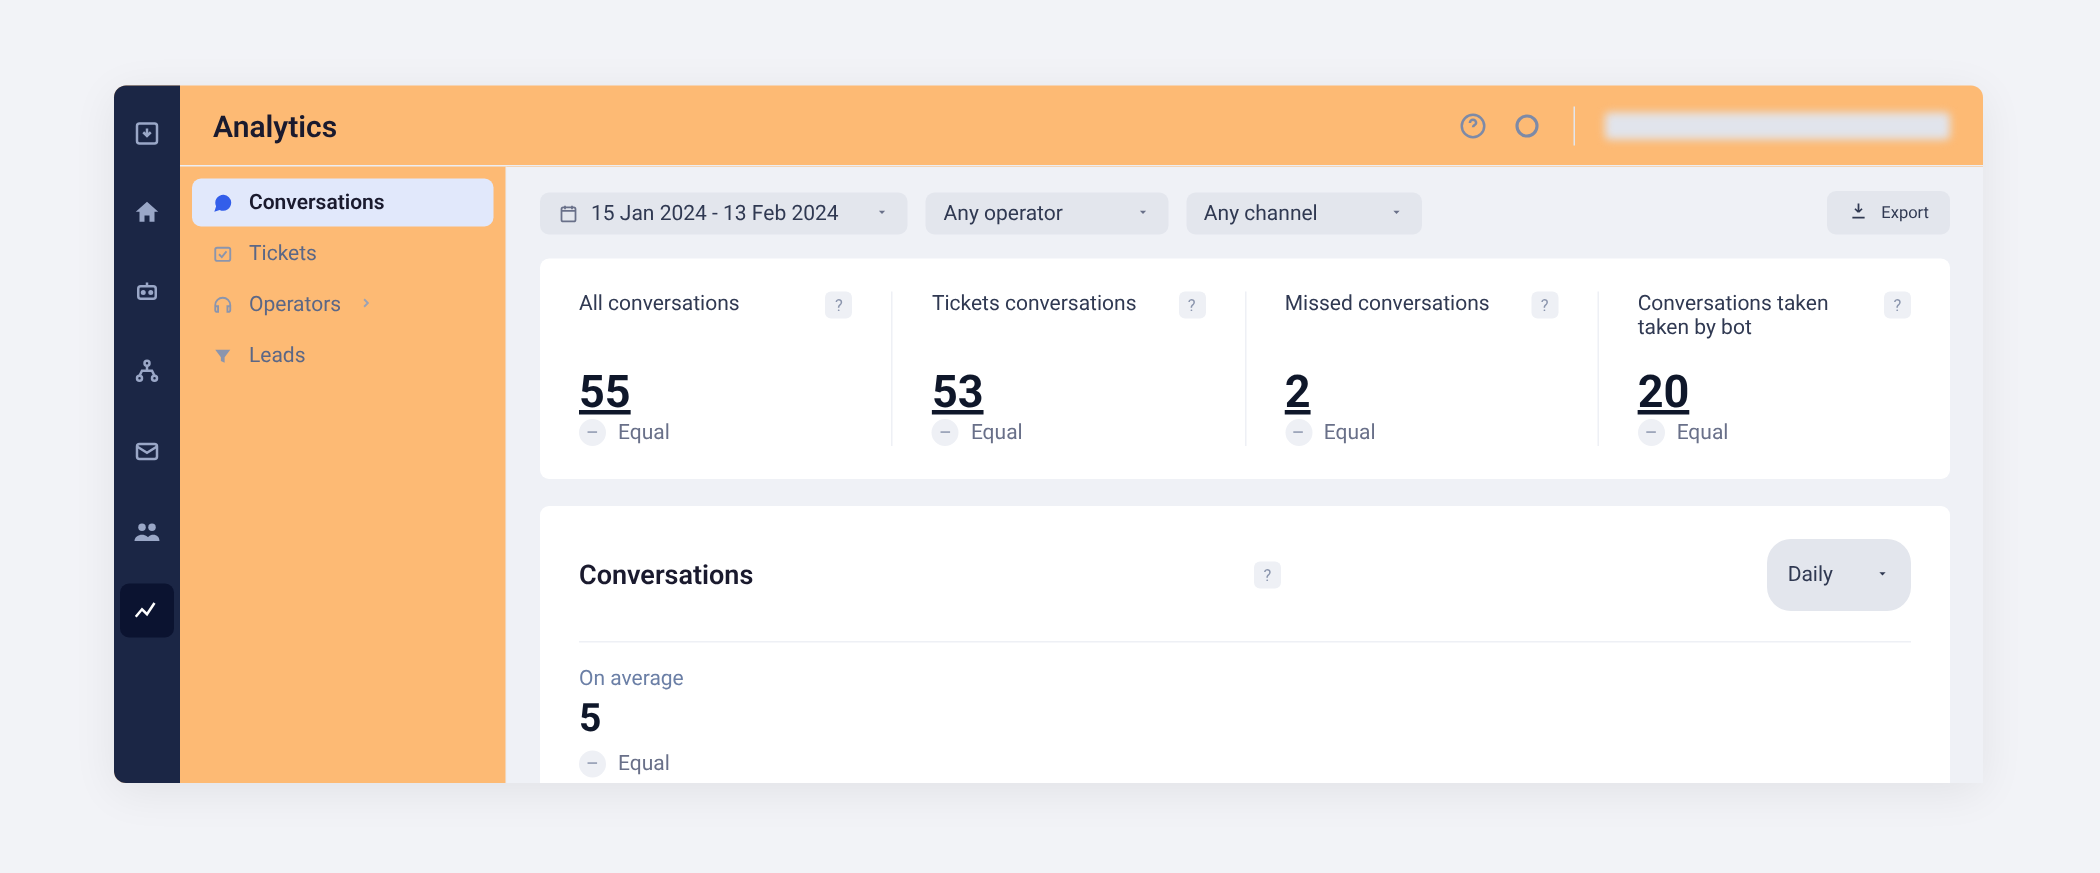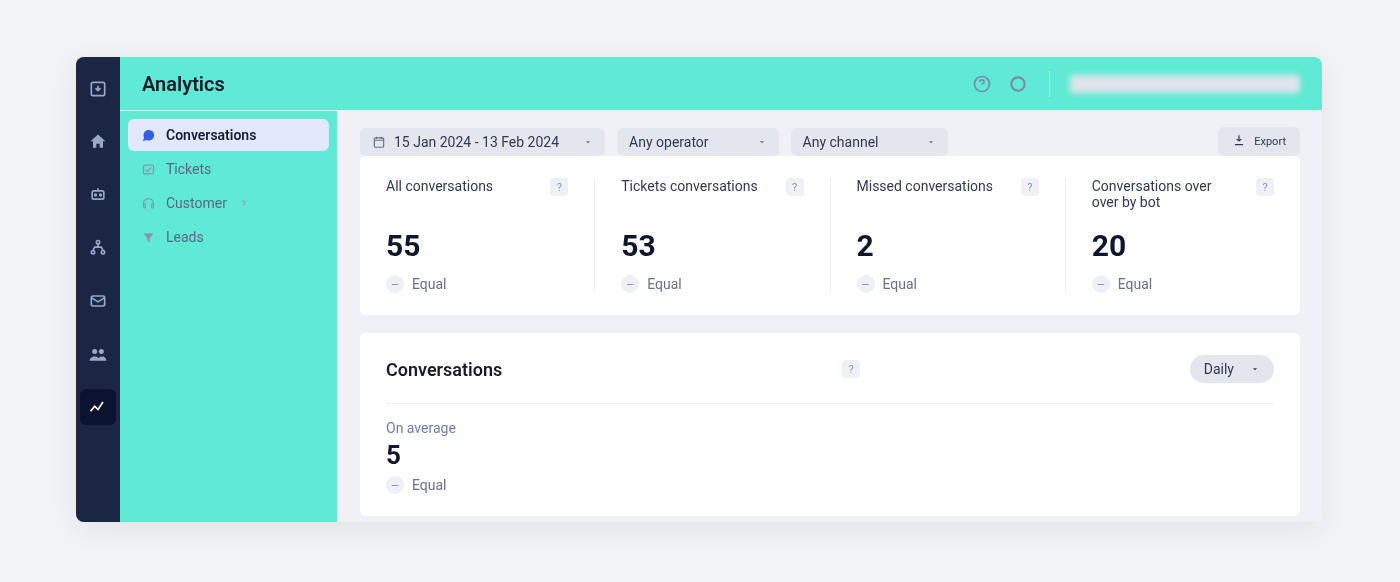--- a/index.html
+++ b/index.html
@@ -11,21 +11,21 @@
     width: 1400px;
     height: 582px;
     overflow: hidden;
   }
   .app {
     position: absolute;
     left: 76px;
     top: 57px;
     width: 1246px;
     height: 465px;
-    background: #5eead4;
+    background: #fdba74;
     border-radius: 8px;
     box-shadow: 0 6px 30px rgba(0,0,0,0.07);
     display: flex;
   }
   
   .rail {
     width: 44px;
     background: #1b2645;
     border-top-left-radius: 8px;
     border-bottom-left-radius: 8px;
@@ -124,20 +124,21 @@
   
   .content {
     flex:1;
     background:#eff1f6;
     padding: 16px 22px;
     overflow:auto;
   }
   .filterbar {
     display:flex;
     align-items:center;
+    margin-bottom:16px;
   }
   .pill {
     background:#e3e6ed;
     border-radius:6px;
     padding: 6px 12px;
     display:flex;
     align-items:center;
     gap:8px;
     cursor:pointer;
     color:#303952;
@@ -188,21 +189,22 @@
     display:flex; align-items:center;justify-content:center;
     font-size:11px;
     cursor:pointer;
     flex-shrink:0;
     margin-left:auto;
   }
   .stat-value {
     font-size:30px;
     font-weight:700;
     color:#0f172a;
-    margin-bottom: 12px;
+    margin-bottom: 0;
+    text-decoration: underline;
   }
   .stat-foot {
     display:flex; align-items:center; gap:8px;
     color:#697089;
     font-size:14px;
   }
   .eqdot {
     width:18px;height:18px;border-radius:50%;
     background:#eef0f5; color:#8b95ad;
     display:flex;align-items:center;justify-content:center;
@@ -223,22 +225,22 @@
   }
   .convtitle {
     font-size:18px;
     font-weight:600;
     color:#1a1a2e;
     margin-right:10px;
   }
   .daily-pill {
     background:#e3e6ed;
     border-radius:16px;
-    padding: 6px 14px;
-    display:flex; align-items:center; gap:16px;
+    padding: 16px 14px;
+    display:flex; align-items:center; gap:28px;
     cursor:pointer;
     color:#303952;
     font-size:14px;
     margin-left:auto;
   }
   .avglabel {
     color:#6b7fa6;
     font-size:14px;
     margin-bottom:4px;
   }
@@ -342,21 +344,21 @@
               </svg>
           </span>
           <span>Tickets</span>
         </div>
         <div class="sidenav-item">
           <span class="sn-ico">
             <svg viewBox="0 0 24 24" fill="none" stroke="currentColor" stroke-width="2">
                 <path d="M4 13v-1a8 8 0 0116 0v1M4 13v4a2 2 0 002 2h1v-6H4zM20 13v4a2 2 0 01-2 2h-1v-6h3z"></path>
               </svg>
           </span>
-          <span>Customer</span>
+          <span>Operators</span>
           <span class="chev">
             <svg width="10" height="10" viewBox="0 0 24 24" fill="none" stroke="currentColor" stroke-width="3">
                 <path d="M9 6l6 6-6 6"></path>
               </svg>
           </span>
         </div>
         <div class="sidenav-item">
           <span class="sn-ico">
             <svg viewBox="0 0 24 24" fill="currentColor">
                 <path d="M4 5h16l-6 8v6l-4-2v-4z"></path>
@@ -439,21 +441,21 @@
               <span class="qmark">?</span>
             </div>
             <div class="stat-value">2</div>
             <div class="stat-foot">
               <span class="eqdot">–</span>
               <span>Equal</span>
             </div>
           </div>
           <div class="stat">
             <div class="stat-head">
-              <span>Conversations over over by bot</span>
+              <span>Conversations taken taken by bot</span>
               <span class="qmark">?</span>
             </div>
             <div class="stat-value">20</div>
             <div class="stat-foot">
               <span class="eqdot">–</span>
               <span>Equal</span>
             </div>
           </div>
         </div>
 

